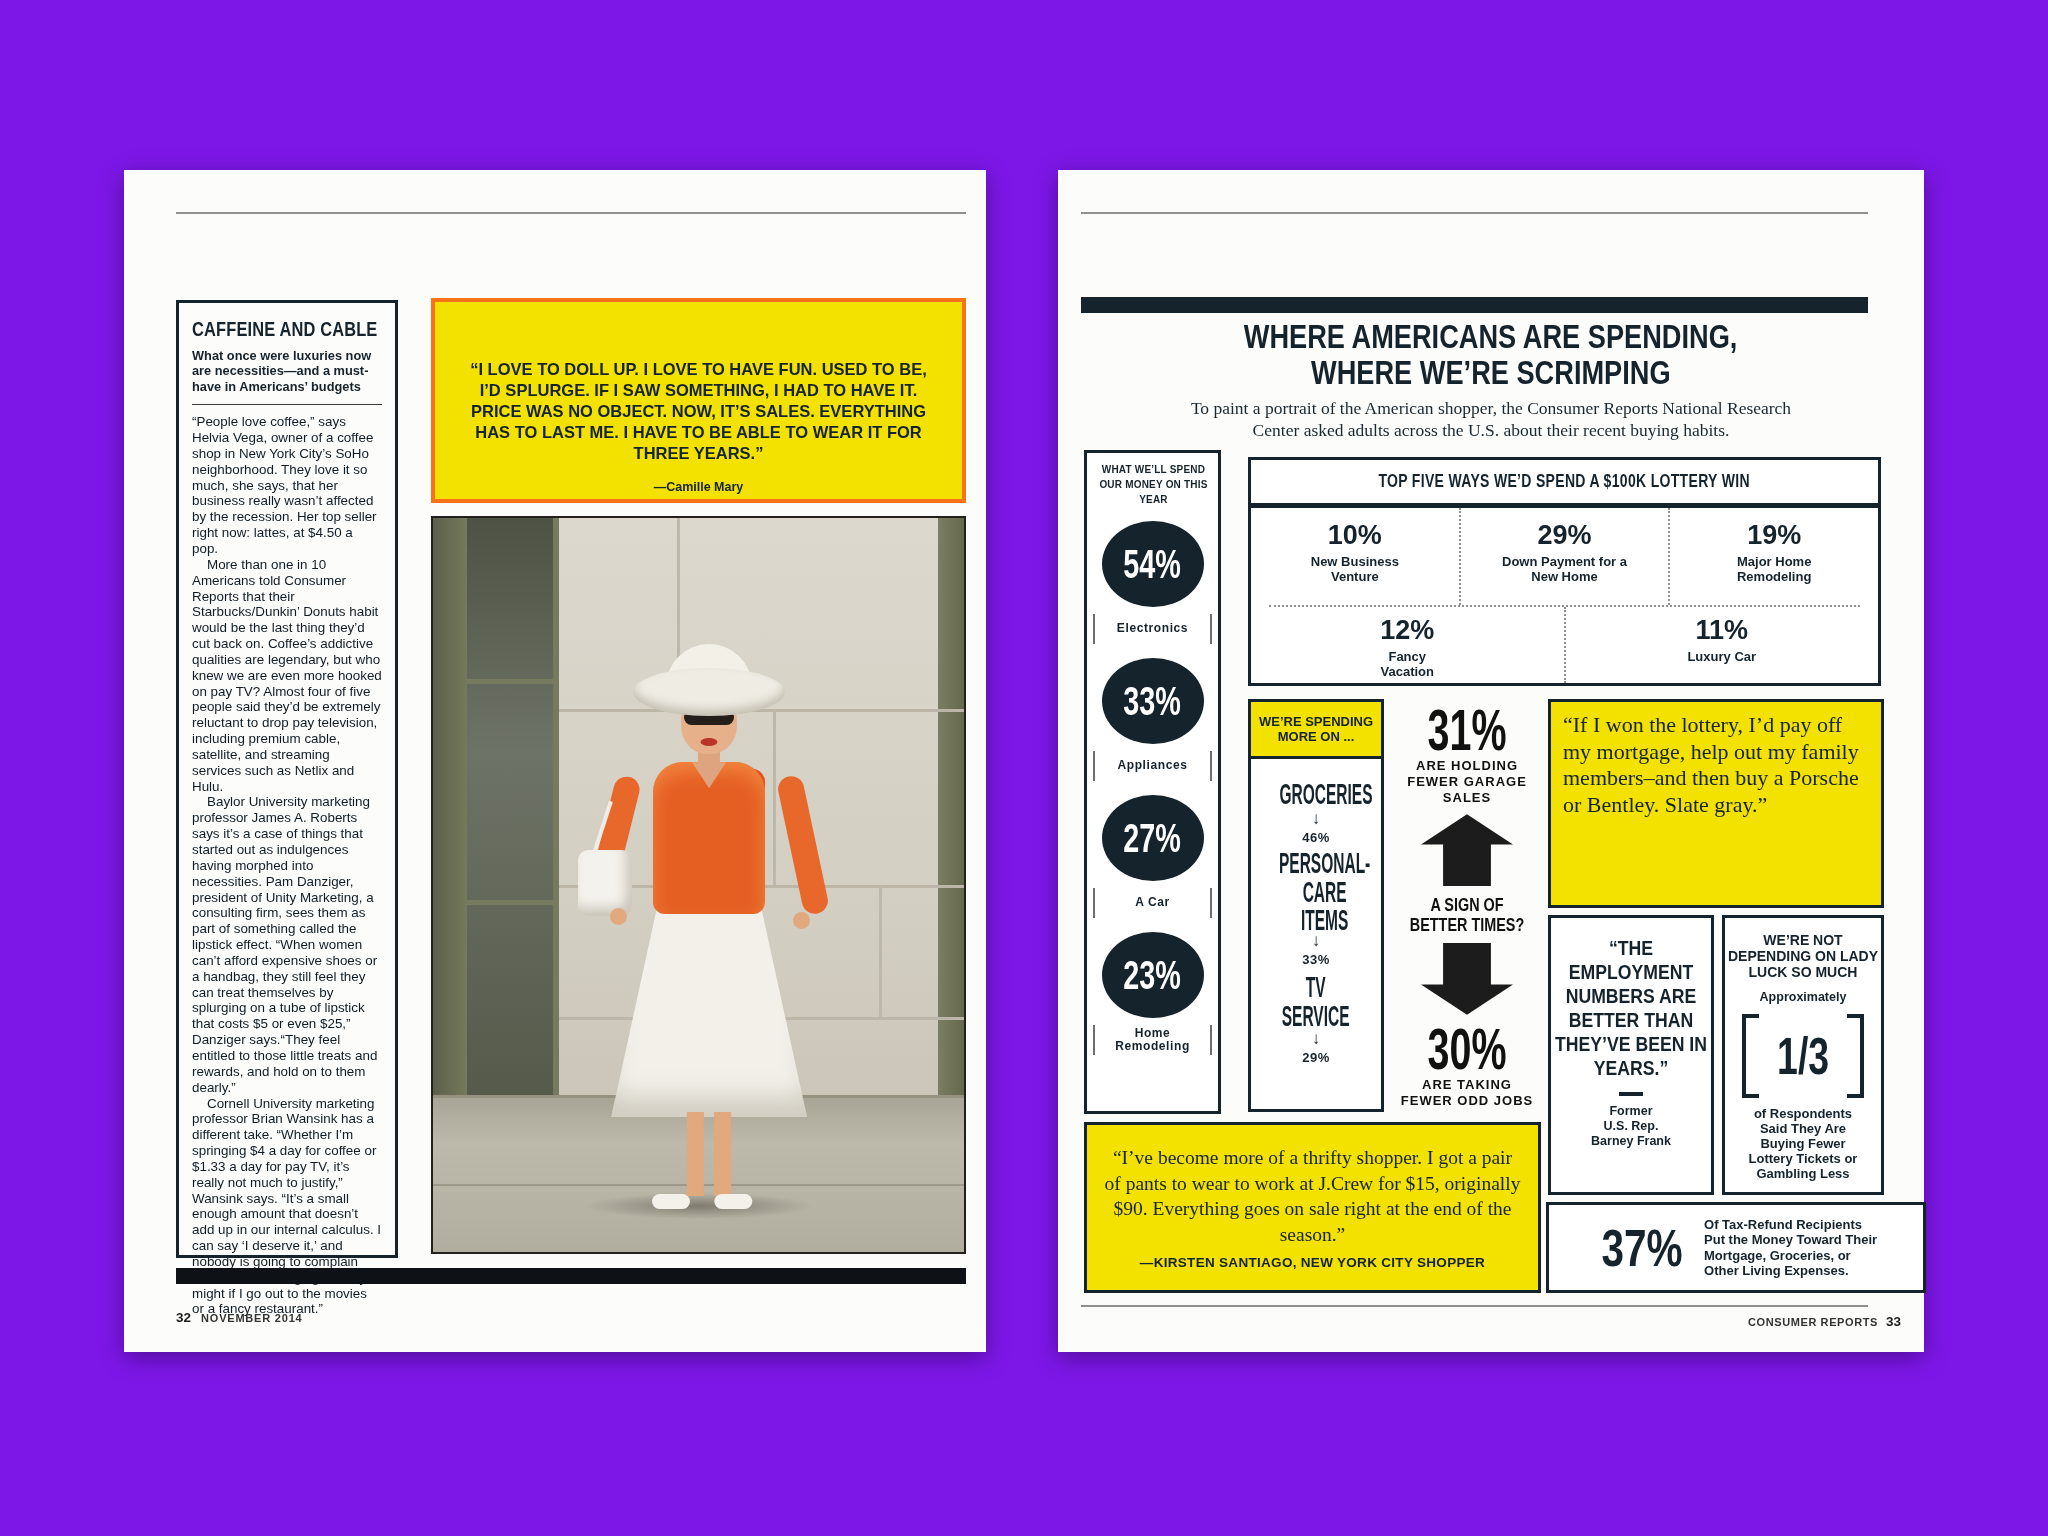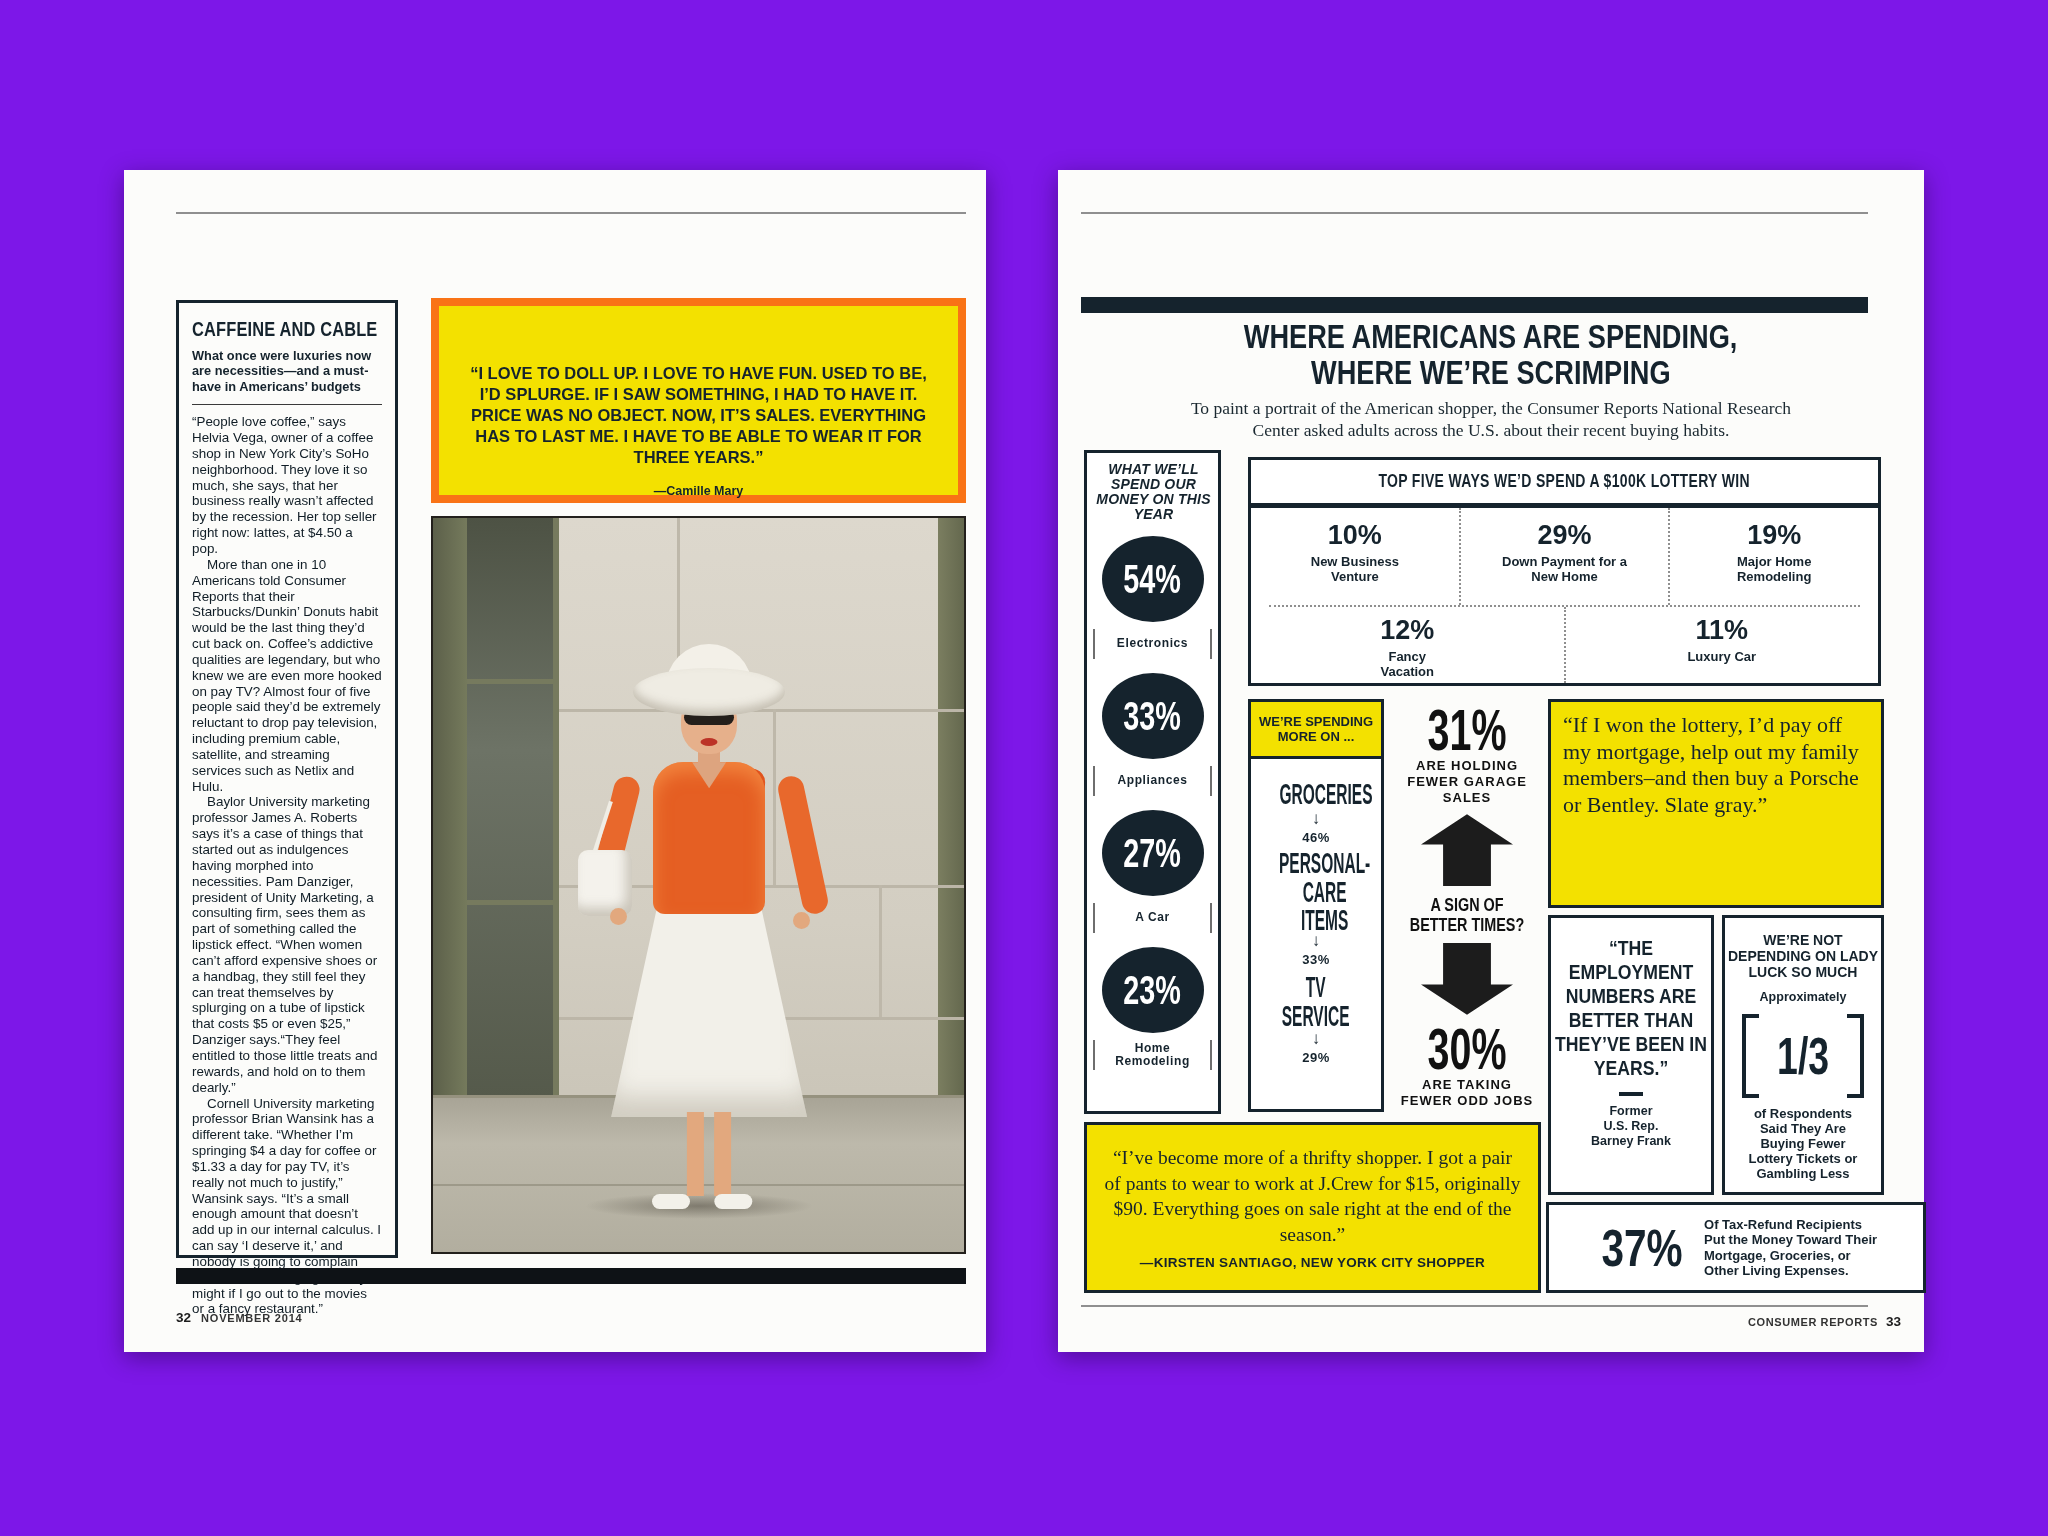--- a/index.html
+++ b/index.html
@@ -17,21 +17,21 @@
   
   .col-box{left:52px;top:130px;width:222px;height:958px;border:3px solid #15232d;
     padding:15px 13px 10px 13px;color:#15232d;}
   .col-title{font-size:20px;font-weight:800;letter-spacing:.2px;}
   .col-sub{font-size:12.8px;font-weight:700;line-height:15.4px;margin-top:7px;}
   .col-div{height:1px;background:#3a3a3a;margin:10px 0 9px 0;}
   .col-body{font-size:13.4px;line-height:15.85px;color:#101d26;}
   .col-body p{margin:0;}
   .col-body p + p{text-indent:15px;}
   .pull-quote{left:307px;top:128px;width:535px;height:205px;background:#f3e100;
-    border:8px solid #f97316;text-align:center;padding-top:57px;color:#15232d;}
+    border:4px solid #f97316;text-align:center;padding-top:57px;color:#15232d;}
   .pq-text{font-size:16.5px;font-weight:800;line-height:21px;max-width:468px;margin:0 auto;}
   .pq-attr{font-size:12.5px;font-weight:800;margin-top:16px;}
   .black-bar{left:52px;top:1098px;width:790px;height:16px;background:#0e1216;}
   .footer-l{left:52px;top:1140px;font-size:11px;color:#1c1c1c;}
   .footer-l .pg{font-size:13.5px;font-weight:800;margin-right:10px;}
   .footer-l .iss{font-weight:700;letter-spacing:.8px;color:#333;}
 
   
   .photo{left:307px;top:346px;width:535px;height:738px;overflow:hidden;border:2px solid #23201c;
     background:linear-gradient(180deg,#ddd8cd 0%,#d3cec2 55%,#cbc6b9 78%);}
@@ -80,21 +80,21 @@
 
   
   .navy-bar{left:23px;top:127px;width:787px;height:16px;background:#15232d;}
   .rp-title{left:0;top:148px;width:100%;text-align:center;color:#15232d;
     font-weight:900;font-size:34px;line-height:36px;}
   .rp-intro{left:0;top:227px;width:100%;text-align:center;
     font-family:"Liberation Serif",serif;font-size:17.5px;line-height:22px;color:#1a2830;}
   .rp-intro .w1{display:block;max-width:640px;margin:0 auto;}
   .bx{border:3px solid #15232d;background:#fff;}
   .rail{left:26px;top:280px;width:137px;height:664px;text-align:center;color:#15232d;}
-  .rail-hdr{font-size:14px;font-weight:800;line-height:15px;padding:9px 0 0 2px;letter-spacing:.2px;font-style:italic;}
+  .rail-hdr{font-size:10px;font-weight:800;line-height:15px;padding:9px 0 0 2px;letter-spacing:.2px;}
   .rail-item{margin-top:14px;}
   .ellipse{width:102px;height:86px;background:#15232d;border-radius:50%;margin:0 auto;
     display:flex;align-items:center;justify-content:center;}
   .ellipse span{color:#fff;font-size:40px;font-weight:800;display:inline-block;transform:scaleX(.72);}
   .rail-lab{display:flex;align-items:center;justify-content:space-between;margin:7px 6px 0 6px;}
   .tick{width:2px;height:30px;background:#6e6e6e;}
   .rail-lab b{font-size:12px;font-weight:800;letter-spacing:.6px;line-height:13.5px;}
   .lottery{left:190px;top:287px;width:633px;height:229px;color:#15232d;}
   .lot-hdr{height:43px;display:flex;align-items:center;justify-content:center;
     border-bottom:5px solid #15232d;font-size:17.5px;font-weight:800;letter-spacing:.4px;}

